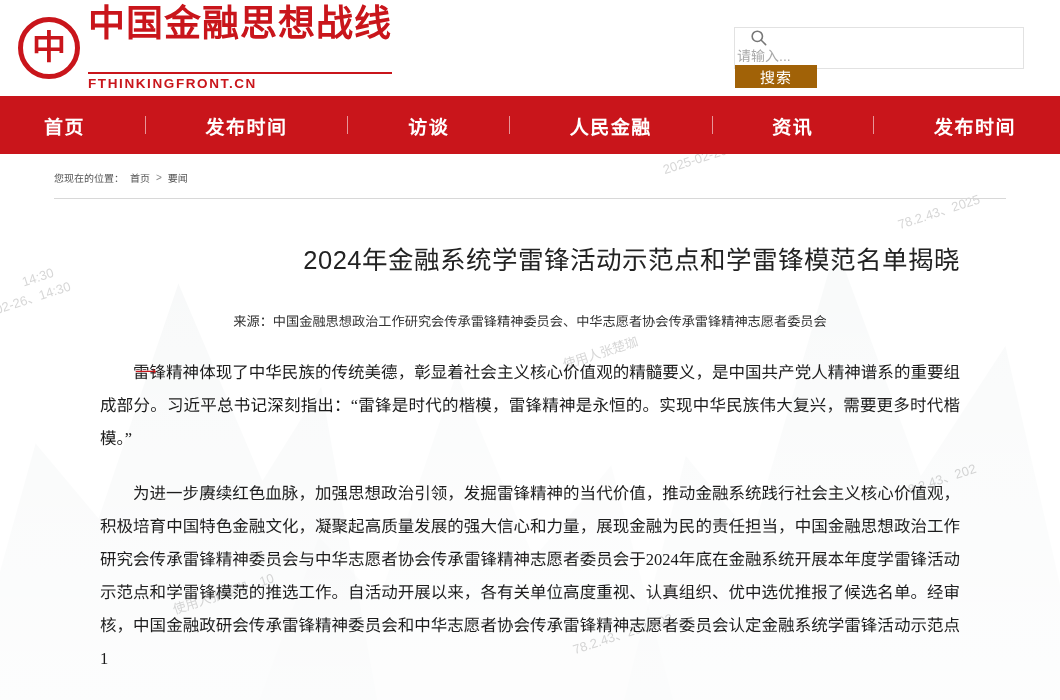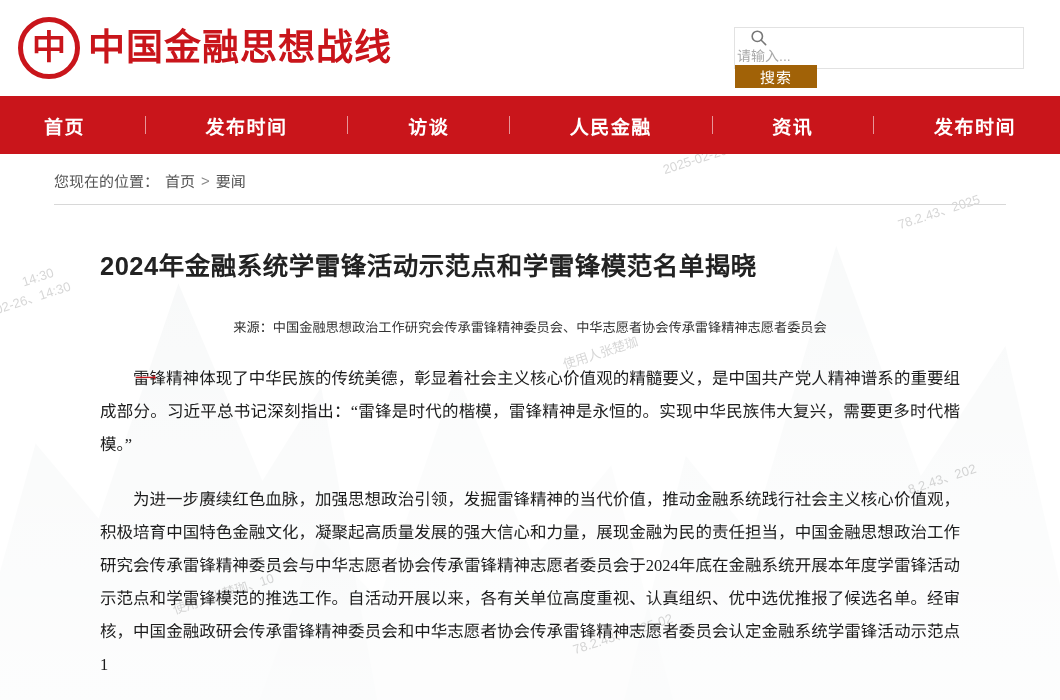--- a/index.html
+++ b/index.html
@@ -194,21 +194,21 @@
 
   
   .crumb-wrap {
     position: relative;
     z-index: 10;
     padding: 16px 0 0 0;
   }
   .crumb {
     width: 952px;
     margin: 0 auto;
-    font-size: 15px;
+    font-size: 10px;
     color: #555;
     padding-bottom: 13px;
     border-bottom: 1px solid #d8d8d8;
     display: flex;
     align-items: center;
     gap: 6px;
   }
   .crumb a {
     color: #555;
     text-decoration: none;
@@ -219,23 +219,23 @@
   
   .article {
     position: relative;
     z-index: 10;
     width: 860px;
     margin: 0 auto;
     padding-top: 44px;
     box-sizing: border-box;
   }
   .title {
-    text-align: left;
+    text-align: right;
     font-size: 25.5px;
-    font-weight: bold;
+    font-weight: normal;
     color: #222;
     line-height: 1.4;
     letter-spacing: 0.5px;
     font-family: "Liberation Sans", "DejaVu Sans", sans-serif;
   }
   .meta {
     margin-top: 32px;
     text-align: center;
     font-size: 13.2px;
     color: #333;
@@ -276,20 +276,21 @@
   <div class="mount m2"></div>
   <div class="mount m3"></div>
   <div class="haze"></div>
 </div>
 
 <div class="header">
   <div class="brand">
     <div class="brand-mark">中</div>
     <div class="brand-text">
       <div class="brand-cn">中国金融思想战线</div>
+      <div class="brand-en">FTHINKINGFRONT.CN</div>
     </div>
   </div>
 
   <div class="header-spacer"></div>
 
   <div class="searchbar">
     <div class="search-icon-wrap">
       <svg width="19" height="19" viewBox="0 0 24 24" fill="none" stroke="#777" stroke-width="2">
         <circle cx="10.5" cy="10.5" r="6.5"></circle>
         <line x1="15.5" y1="15.5" x2="21" y2="21" stroke-linecap="round"></line>

